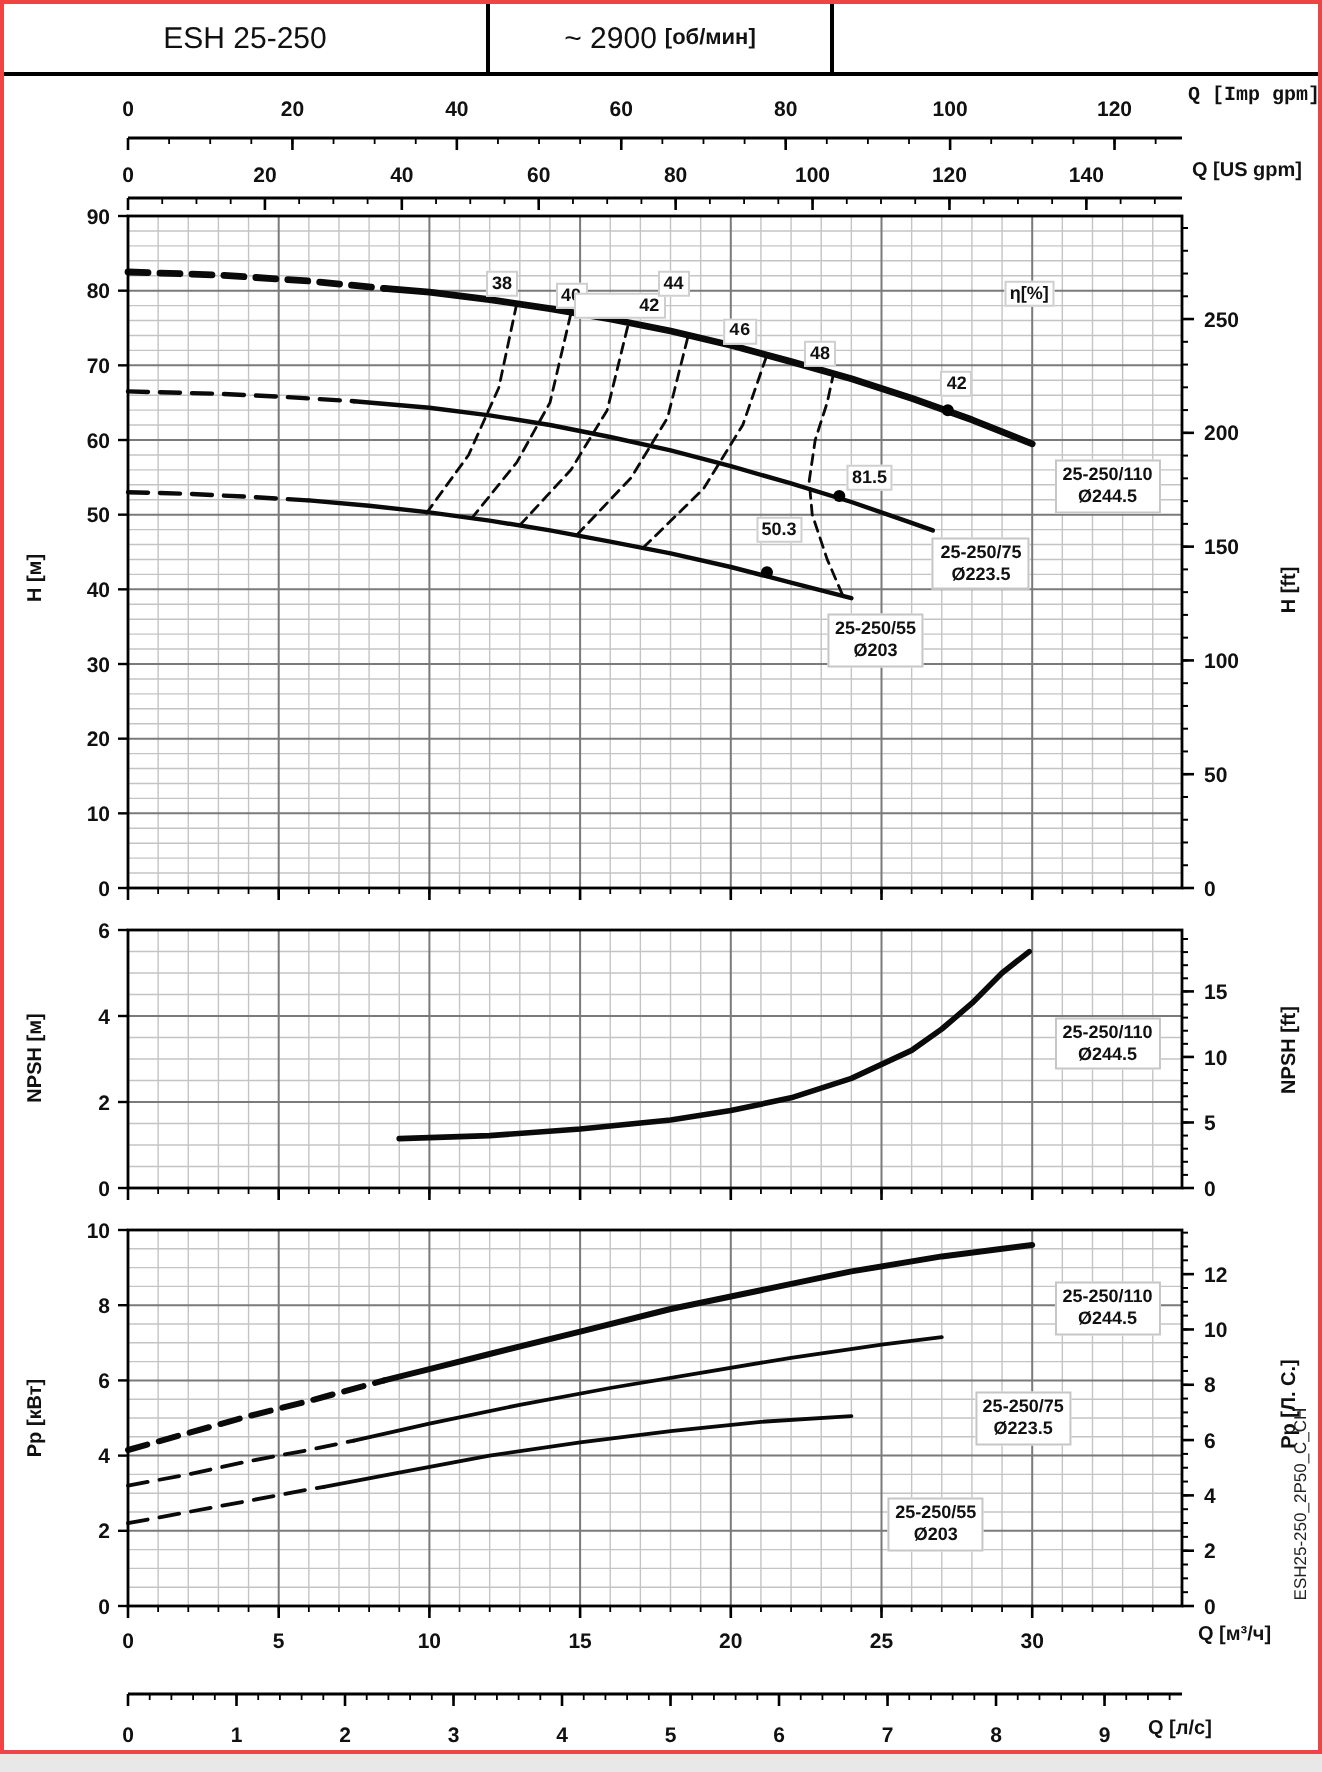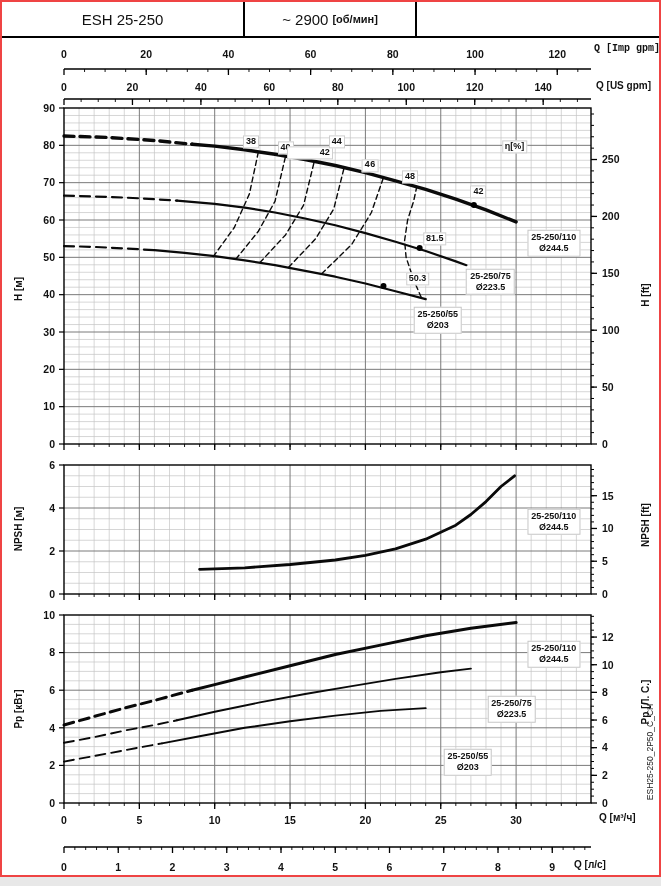--- a/index.html
+++ b/index.html
@@ -722,21 +722,21 @@
       </div>
       <div class="callout eta" style="left: 512.593px; top: 144.829px;">
         <div>η[%]</div>
       </div>
       <div class="callout eta" style="left: 476.425px; top: 190.002px;">
         <div>42</div>
       </div>
       <div class="callout eta" style="left: 432.722px; top: 237.042px;">
         <div>81.5</div>
       </div>
-      <div class="callout eta" style="left: 387.512px; top: 277px; margin-left: 28px;">
+      <div class="callout eta" style="left: 387.512px; top: 263px;">
         <div>50.3</div>
       </div>
       <div class="callout " style="left: 551.775px; top: 241.148px;">
         <div>25-250/110</div>
         <div>Ø244.5</div>
       </div>
       <div class="callout " style="left: 488.481px; top: 279.975px;">
         <div>25-250/75</div>
         <div>Ø223.5</div>
       </div>

